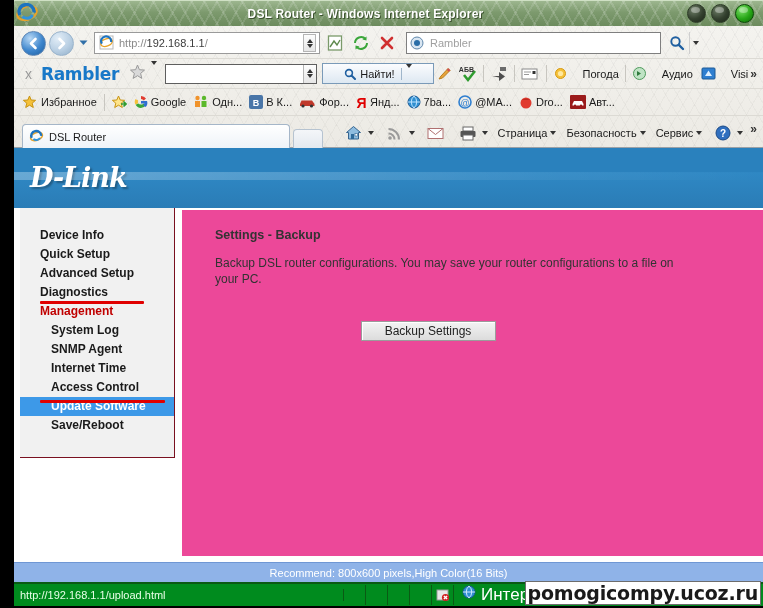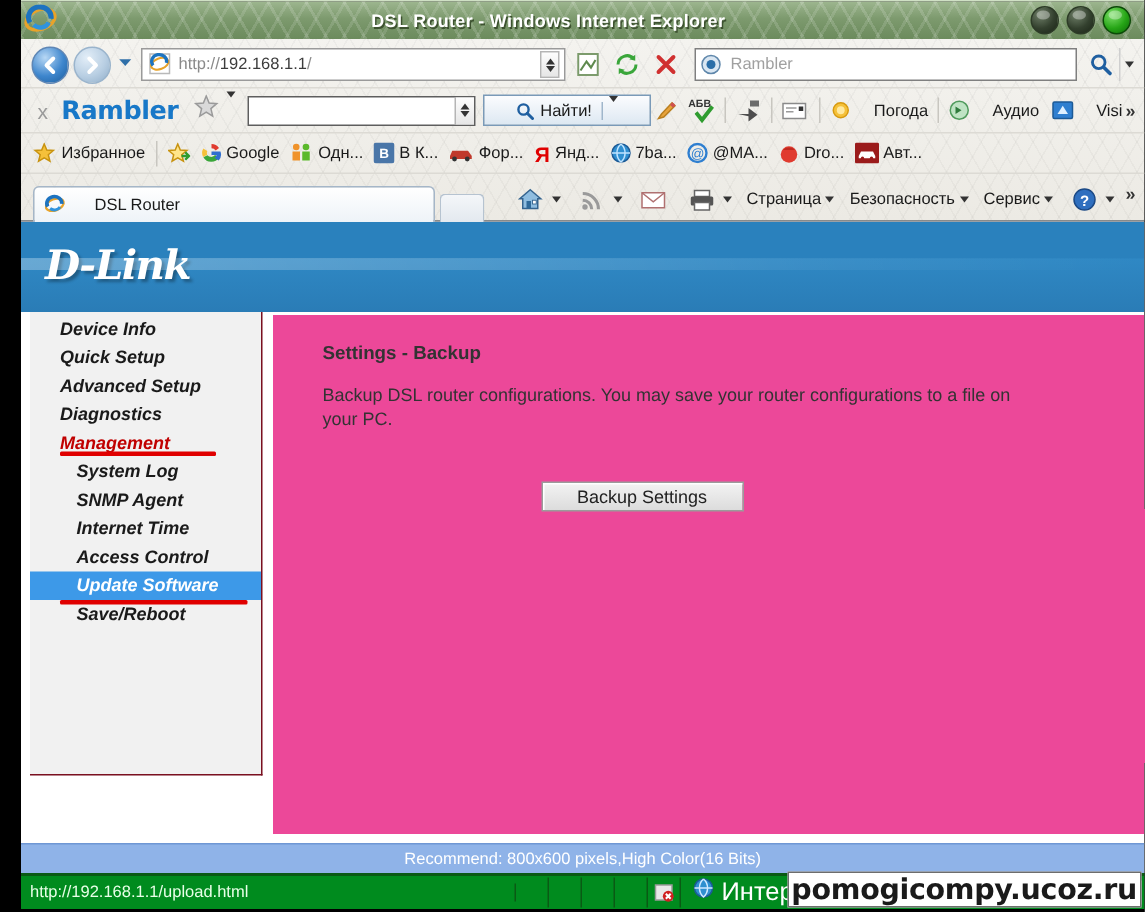--- a/index.html
+++ b/index.html
@@ -65,21 +65,21 @@
     width: 25px; height: 25px; border-radius: 50%;
     display:flex; align-items:center; justify-content:center;
     border:1px solid #5e86b5;
   }
   .navbtn.back { margin-left: 7px; background: radial-gradient(circle at 35% 28%, #b8d8f5 0%, #3e86cd 55%, #1b5c9c 100%); }
   .navbtn.fwd  { margin-left: 3px; background: radial-gradient(circle at 35% 28%, #e3eef8 0%, #b9cfe3 55%, #8fadc8 100%); border-color:#9ab4cc;}
   .navbtn svg { display:block; }
   .histarrow { margin-left: 4px; margin-right: 5px; width: 11px; }
 
   .addrbox {
-    flex: 0 0 auto; width: 283px; height: 22px; background:#fff;
+    flex: 0 0 auto; width: 226px; height: 22px; background:#fff;
     border:1px solid #9a9a9a; display:flex; align-items:center; padding:0 2px;
   }
   .addrbox .favicon { width:16px;height:16px; margin:0 4px 0 2px; }
   .addr-url { font-size:11px; color:#8a8a8a; white-space:nowrap; overflow:hidden; }
   .addr-url b { color:#3c3c3c; font-weight:normal; }
   .spin {
     width:13px;height:18px; margin-left:auto; margin-right:1px;
     display:flex; flex-direction:column; align-items:center; justify-content:center;
     border:1px solid #b5b5b5; background:linear-gradient(180deg,#fdfdfd,#e6e6e6);
   }
@@ -136,21 +136,21 @@
   
   .tab-row {
     position:absolute; left:0; top:89px; width:749px; height:33px;
     display:flex; align-items:flex-end; border-top:1px solid #dcdad4;
   }
   .tab {
     margin-left:8px; width:268px; height:24px;
     background:linear-gradient(180deg,#ffffff,#eef3f8);
     border:1px solid #a5b6c8; border-bottom:none;
     border-radius:4px 4px 0 0;
-    display:flex; align-items:center; gap:19px; padding-left:6px;
+    display:flex; align-items:center; gap:5px; padding-left:6px;
     font-size:11px; color:#1a1a1a;
   }
   .tab-new {
     width:30px;height:19px; margin-left:3px;
     background:linear-gradient(180deg,#f4f6f9,#e3e9ef);
     border:1px solid #b6c3d0; border-bottom:none; border-radius:4px 4px 0 0;
   }
   .cmd-row { margin-left:auto; display:flex; align-items:center; gap:0px; padding-right:6px; padding-bottom:4px;}
   .cmd { display:flex;align-items:center;gap:3px; font-size:11px; color:#1a1a1a; padding:0 5px; height:22px;}
   .cmd-ico { width:22px;height:22px; display:flex;align-items:center;justify-content:center;}
@@ -170,24 +170,23 @@
     background:linear-gradient(90deg, rgba(255,255,255,.28), rgba(255,255,255,.06) 70%, rgba(255,255,255,0));
   }
   .dlink-logo {
     position:absolute; left:16px; top:14px;
     color:#fff; font-size:27px; font-weight:bold; font-style:italic;
     font-family:"DejaVu Serif", serif; letter-spacing:-1px;
     text-shadow:2px 2px 2px rgba(0,0,0,.30);
   }
 
   .sidebar {
-    position:absolute; left:6px; top:60px; width:155px; height:309px;
+    position:absolute; left:6px; top:60px; width:155px; height:250px;
     background:#f1f1f1; border-right:1px solid #7a1020; border-bottom:1px solid #7a1020;
-    padding-top:2px;
-    font-style:italic;
+    padding-top:18px;
   }
   .nav-top {
     font-size:12px; font-weight:bold; color:#1a1a1a; padding:2px 0 2px 20px; line-height:15px;
     white-space:nowrap;
   }
   .nav-top.mgmt { color:#c00000; position:relative; }
   .nav-sub {
     font-size:12px; font-weight:bold; color:#1a1a1a; padding:2px 0 2px 31px; line-height:15px;
     white-space:nowrap; position:relative;
   }

